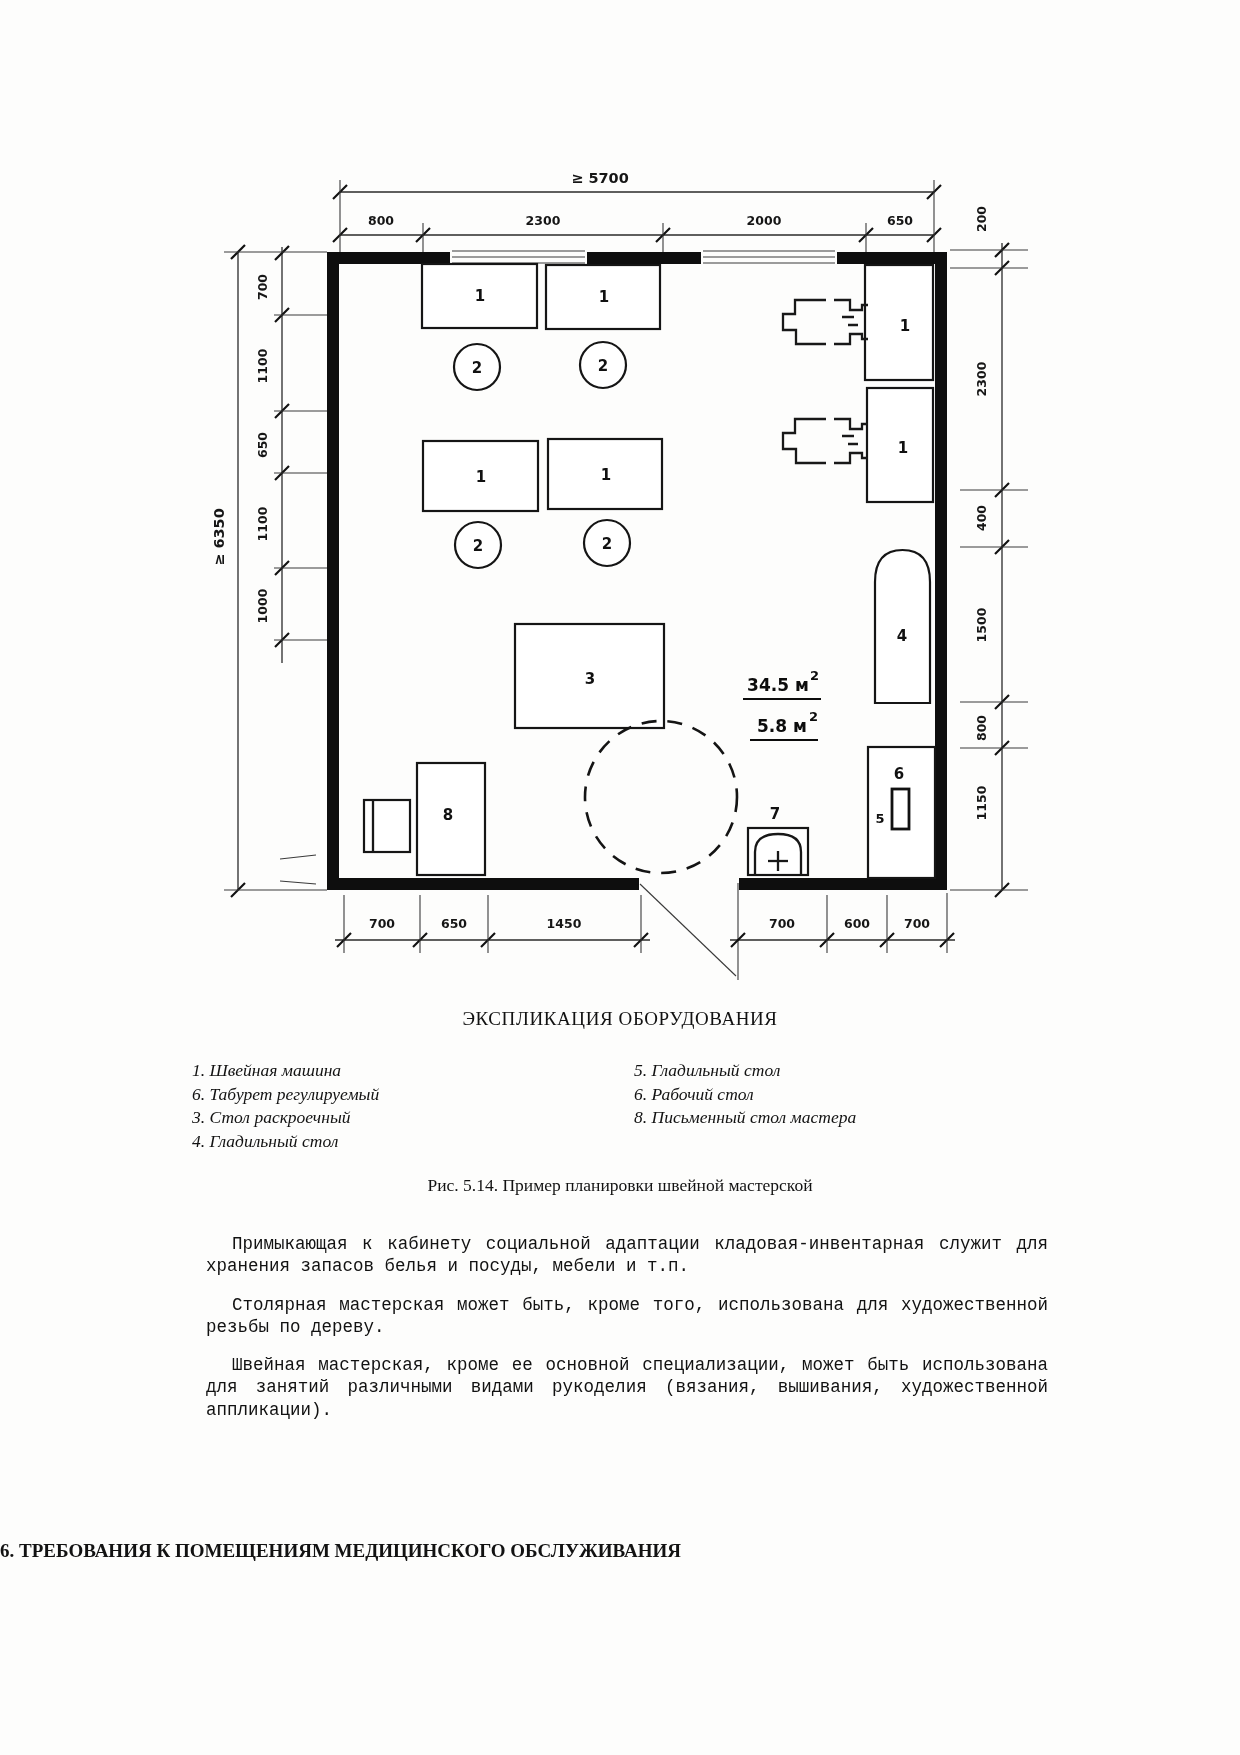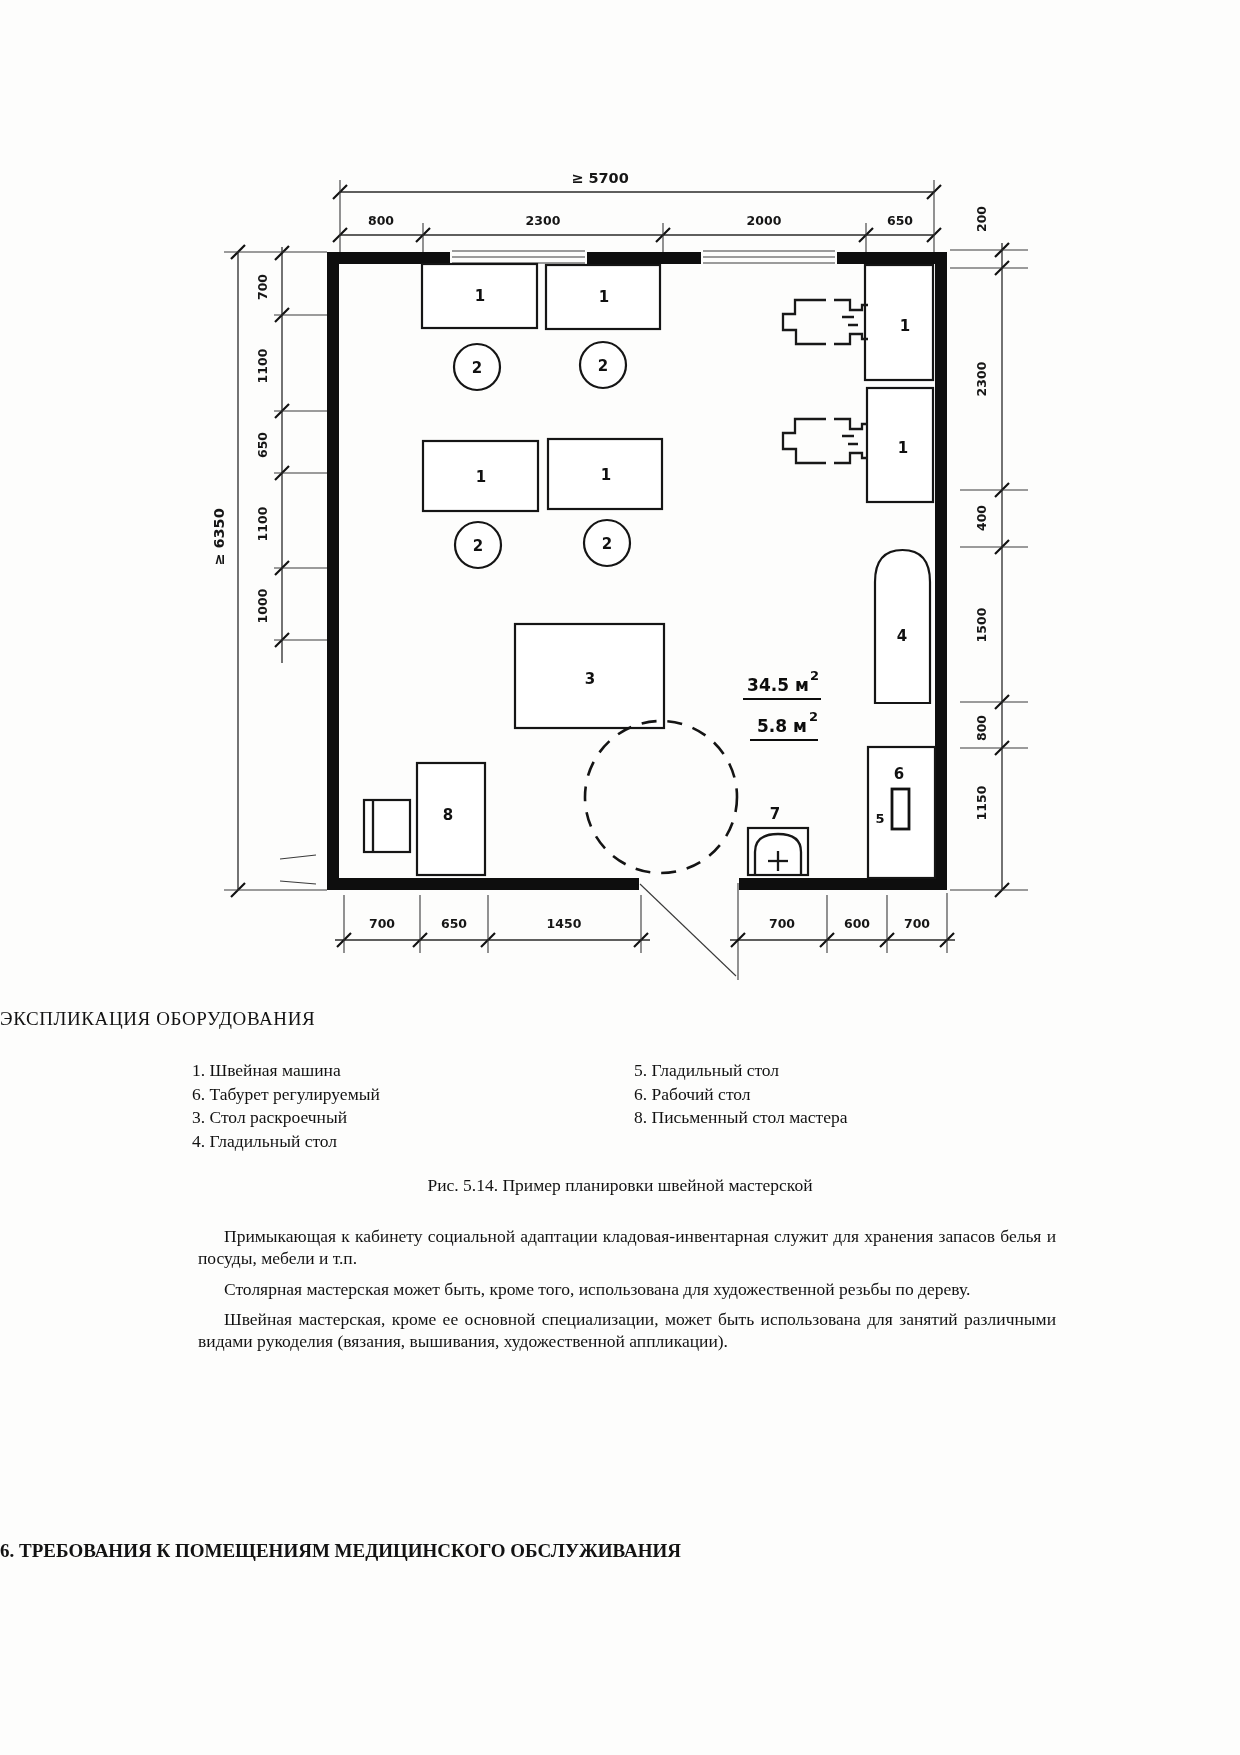--- a/index.html
+++ b/index.html
@@ -21,37 +21,37 @@
   .eqthick{stroke:#111;stroke-width:2.8;fill:none;}
   .sym{stroke:#181818;stroke-width:2.3;fill:none;}
   .num{font:bold 15px "DejaVu Sans", sans-serif;fill:#111;text-anchor:middle;}
   .dimnum{font:bold 12.5px "DejaVu Sans", sans-serif;fill:#161616;text-anchor:middle;}
   .area-txt{font:bold 17px "DejaVu Sans", sans-serif;fill:#0c0c0c;text-anchor:middle;}
   .area-sup{font:bold 13px "DejaVu Sans", sans-serif;fill:#0c0c0c;}
   .underl{stroke:#0c0c0c;stroke-width:2.2;}
 
   .legend-title{
     position:absolute;left:0;right:0;top:1008px;
-    text-align:left;font-size:19px;letter-spacing:.6px;
+    text-align:center;font-size:19px;letter-spacing:.6px;
   }
   .legend{
     position:absolute;left:192px;top:1059px;width:872px;
-    display:flex;font-size:17.5px;line-height:23.5px;
+    display:flex;font-size:17.5px;line-height:23.5px;font-style:italic;
   }
   .legend-col-left{width:442px;}
   .legend-col-right{flex:1;}
   .caption{
     position:absolute;left:0;right:0;top:1175px;
     text-align:center;font-size:17.5px;
   }
   .bodytext{
     position:absolute;left:190px;top:1217px;width:874px;
     font-size:17.5px;line-height:22.3px;text-align:justify;
   }
-  .bodytext p{margin:8px;text-indent:26px;}
+  .bodytext p{margin:16px;text-indent:26px;font-family:Liberation Mono, monospace;}
   .section-heading{
     position:absolute;left:0;right:0;top:1540px;
     text-align:left;font-weight:bold;font-size:19px;
   }
 </style>
 </head>
 <body>
 
 <div id="plan-wrap">
 <svg width="880" height="865" viewBox="0 0 880 865" xmlns="http://www.w3.org/2000/svg">

